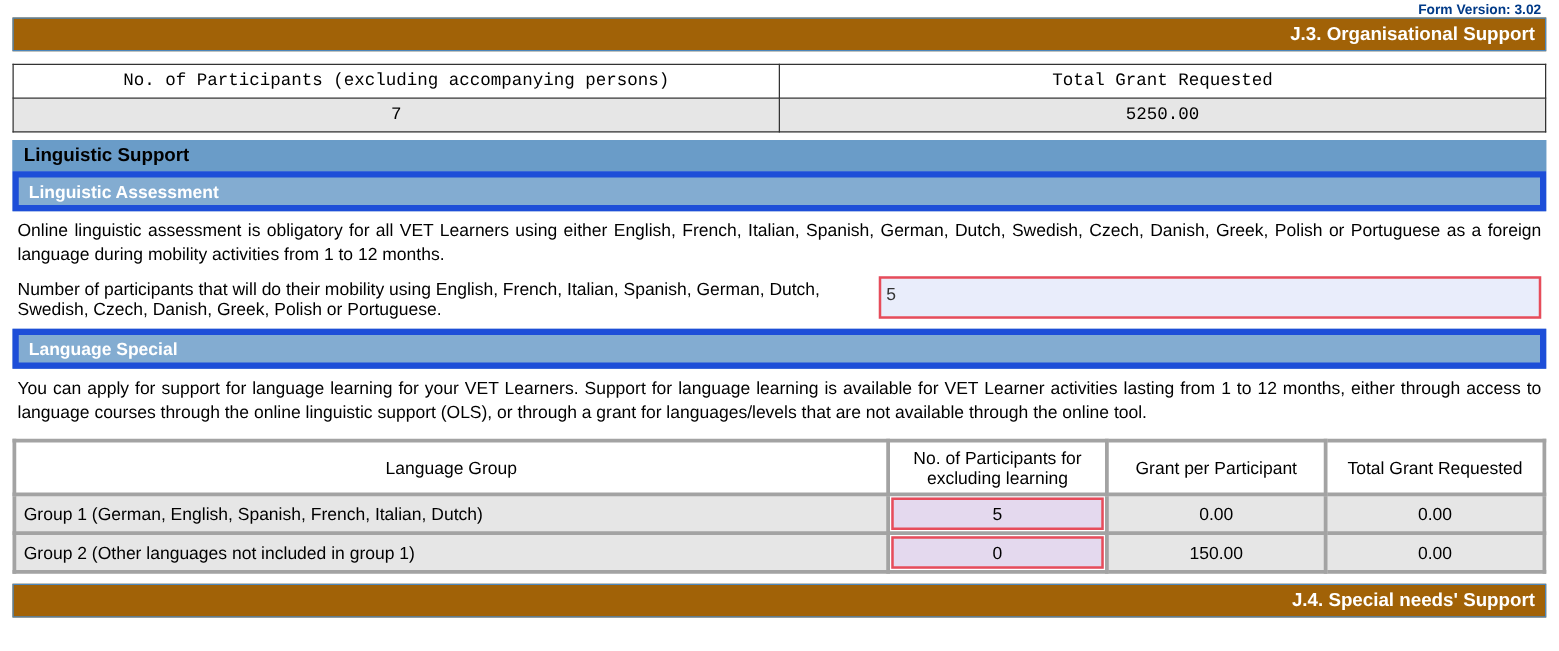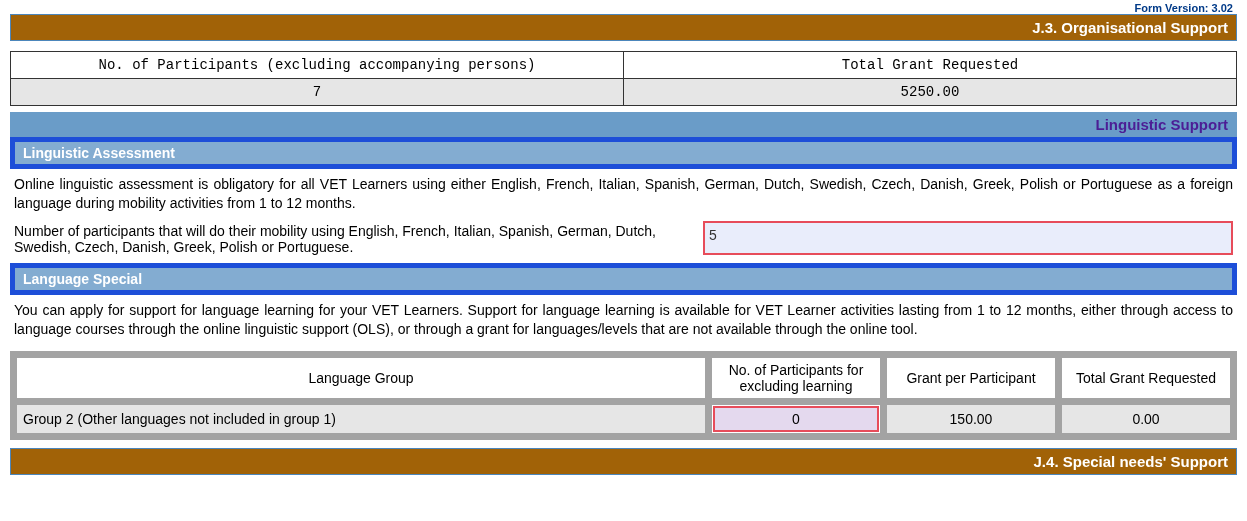--- a/index.html
+++ b/index.html
@@ -22,26 +22,25 @@
     background: #a16207;
     color: #fff;
     font-weight: bold;
     font-size: 15px;
     padding: 4px 8px;
     border: 1px solid #4C86BB;
     text-align: right;
   }
   .section-header-mid {
     background: #6A9CC8;
-    color: #4c1d95;
+    color: #000000;
     font-weight: bold;
     font-size: 15px;
     padding: 3px 8px;
     border: 1px solid #6A9CC8;
-    text-align: right;
   }
   .section-header-light {
     background: #83ACD1;
     color: #fff;
     font-weight: bold;
     font-size: 14px;
     padding: 3px 8px;
     border: 5px solid #1d4ed8;
   }
   table.data {
@@ -90,21 +89,21 @@
     font-size: 14px;
     color: #333;
   }
   table.lang {
     width: 100%;
     border-collapse: collapse;
     margin-top: 6px;
     margin-bottom: 8px;
   }
   table.lang th, table.lang td {
-    border: 7px solid #a3a3a3;
+    border: 3px solid #a3a3a3;
     padding: 4px 6px;
     font-size: 14px;
     height: 28px;
   }
   table.lang th {
     background: #fff;
     font-weight: normal;
     text-align: center;
   }
   table.lang td.rowlabel {
@@ -184,20 +183,28 @@
       <col class="col-total">
   </colgroup>
   <tbody>
       <tr>
     <th>Language Group</th>
     <th>No. of Participants for excluding learning</th>
     <th>Grant per Participant</th>
     <th>Total Grant Requested</th>
   </tr>
   <tr>
+    <td class="rowlabel">Group 1 (German, English, Spanish, French, Italian, Dutch)</td>
+    <td class="inputcell">
+          <div class="inputbox">5</div>
+        </td>
+    <td class="num">0.00</td>
+    <td class="num">0.00</td>
+  </tr>
+  <tr>
     <td class="rowlabel">Group 2 (Other languages not included in group 1)</td>
     <td class="inputcell">
           <div class="inputbox">0</div>
         </td>
     <td class="num">150.00</td>
     <td class="num">0.00</td>
   </tr>
 </tbody>
   </table>
 

